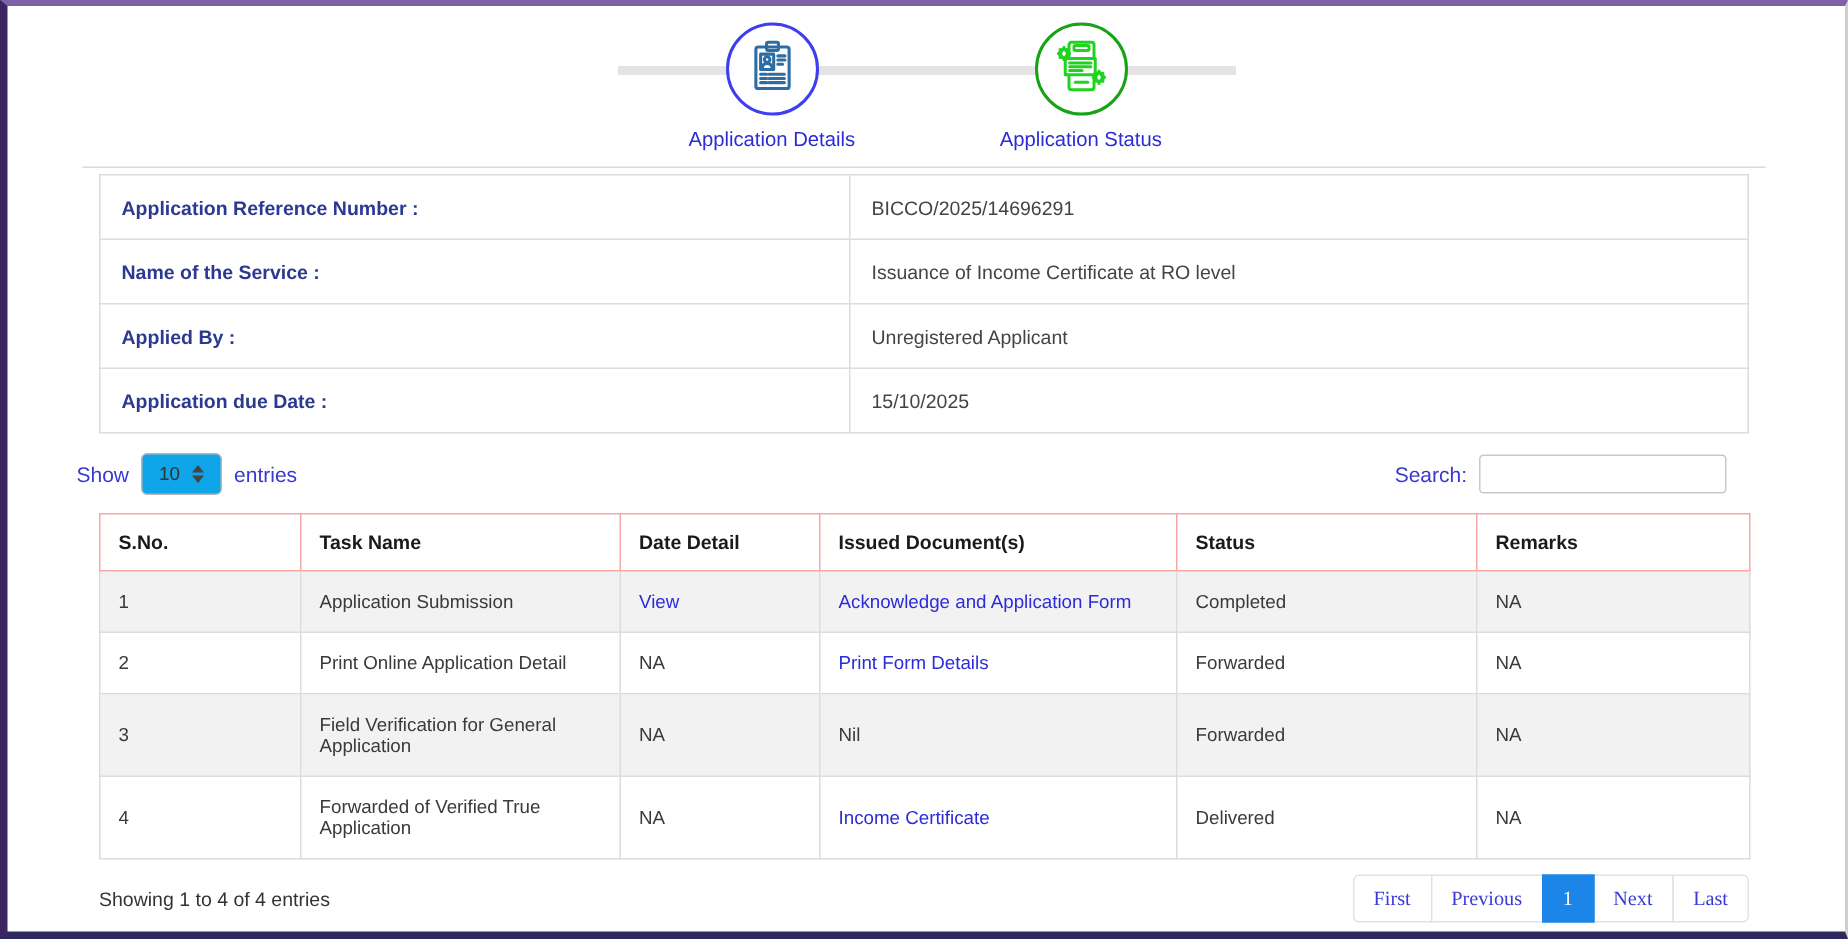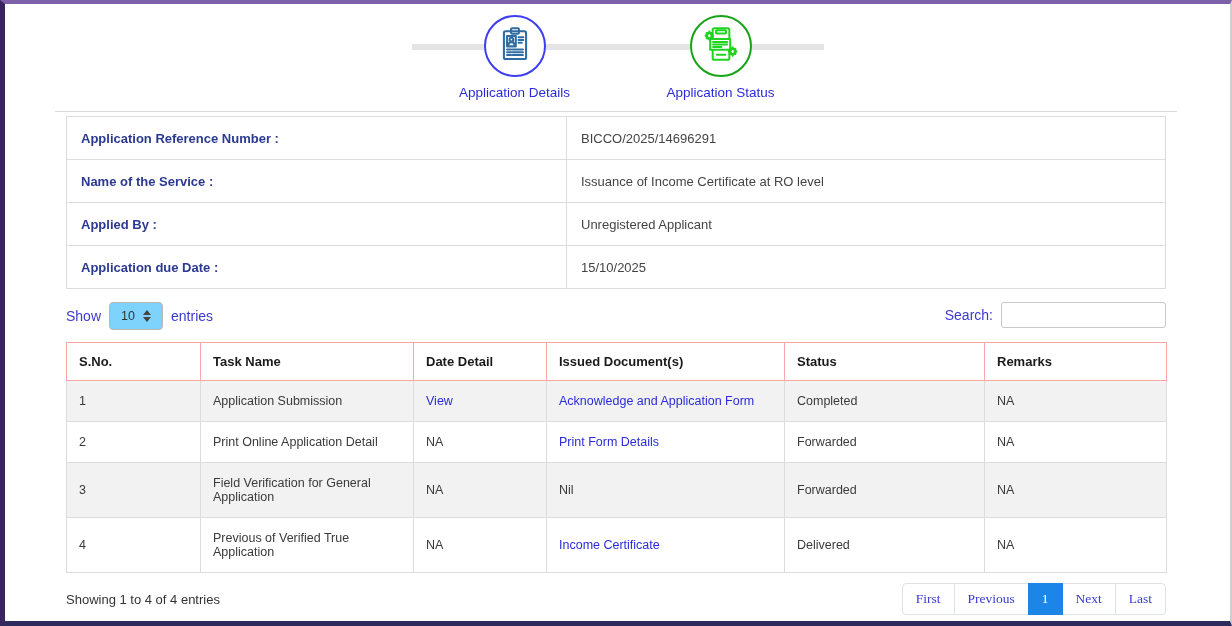--- a/index.html
+++ b/index.html
@@ -37,26 +37,26 @@
 
   .rule { border: none; border-top: 1px solid #d9d9d9; margin: 6px 0 0 50px; width: 1122px; }
 
   
   .details-table { border-collapse: collapse; margin: 4px 0 0 61px; width: 1100px; }
   .details-table td { border: 1px solid #dcdcdc; height: 43px; font-size: 13px; vertical-align: middle; }
   .details-table .d-label { width: 500px; padding-left: 14px; color: #2b3990; font-weight: bold; }
   .details-table .d-value { padding-left: 14px; color: #444; }
 
   
-  .controls { width: 1100px; margin: 13px 0 0 61px; display: flex; justify-content: space-between; align-items: flex-start; }
+  .controls { width: 1100px; margin: 13px 0 0 46px; display: flex; justify-content: space-between; align-items: center; }
   .show-group, .search-group { display: flex; align-items: center; font-size: 14px; color: #3939d1; }
   .page-size-select {
     margin: 0 8px; width: 54px; height: 28px; border: 1px solid #b7b7b7; border-radius: 4px;
     display: flex; align-items: center; justify-content: center; gap: 8px;
-    font-size: 12.5px; color: #333; background: #7dd3fc; cursor: pointer;
+    font-size: 12.5px; color: #333; background: #0ea5e9; cursor: pointer;
   }
   .updown { display: inline-flex; flex-direction: column; gap: 2px; }
   .updown i { display: block; width: 0; height: 0; border-left: 4px solid transparent; border-right: 4px solid transparent; }
   .updown .up { border-bottom: 5px solid #444; }
   .updown .down { border-top: 5px solid #444; }
   .search-input {
     margin-left: 8px; width: 165px; height: 26px; border: 1px solid #c8c8c8; border-radius: 3px;
     font-size: 13px; padding: 0 6px; color: #333; outline: none;
   }
 
@@ -211,21 +211,21 @@
         <tr class="stripe">
           <td>3</td>
           <td>Field Verification for General Application</td>
           <td>NA</td>
           <td>Nil</td>
           <td>Forwarded</td>
           <td>NA</td>
         </tr>
         <tr>
           <td>4</td>
-          <td>Previous of Verified True Application</td>
+          <td>Forwarded of Verified True Application</td>
           <td>NA</td>
           <td><a>Income Certificate</a></td>
           <td>Delivered</td>
           <td>NA</td>
         </tr>
       </tbody>
   </table>
 
   <div class="table-footer">
     <div class="showing-text">Showing 1 to 4 of 4 entries</div>

